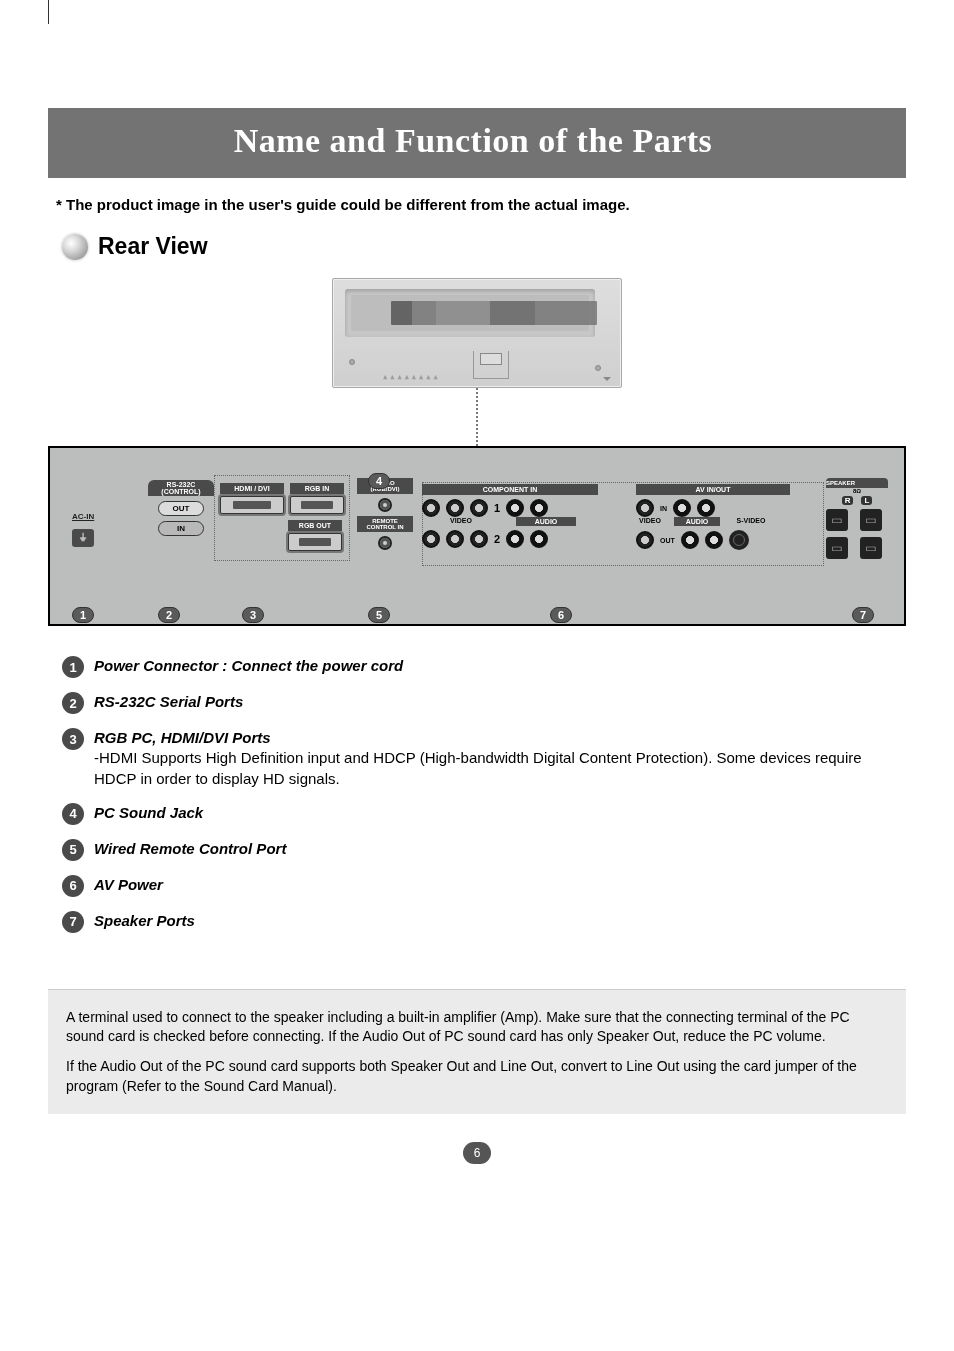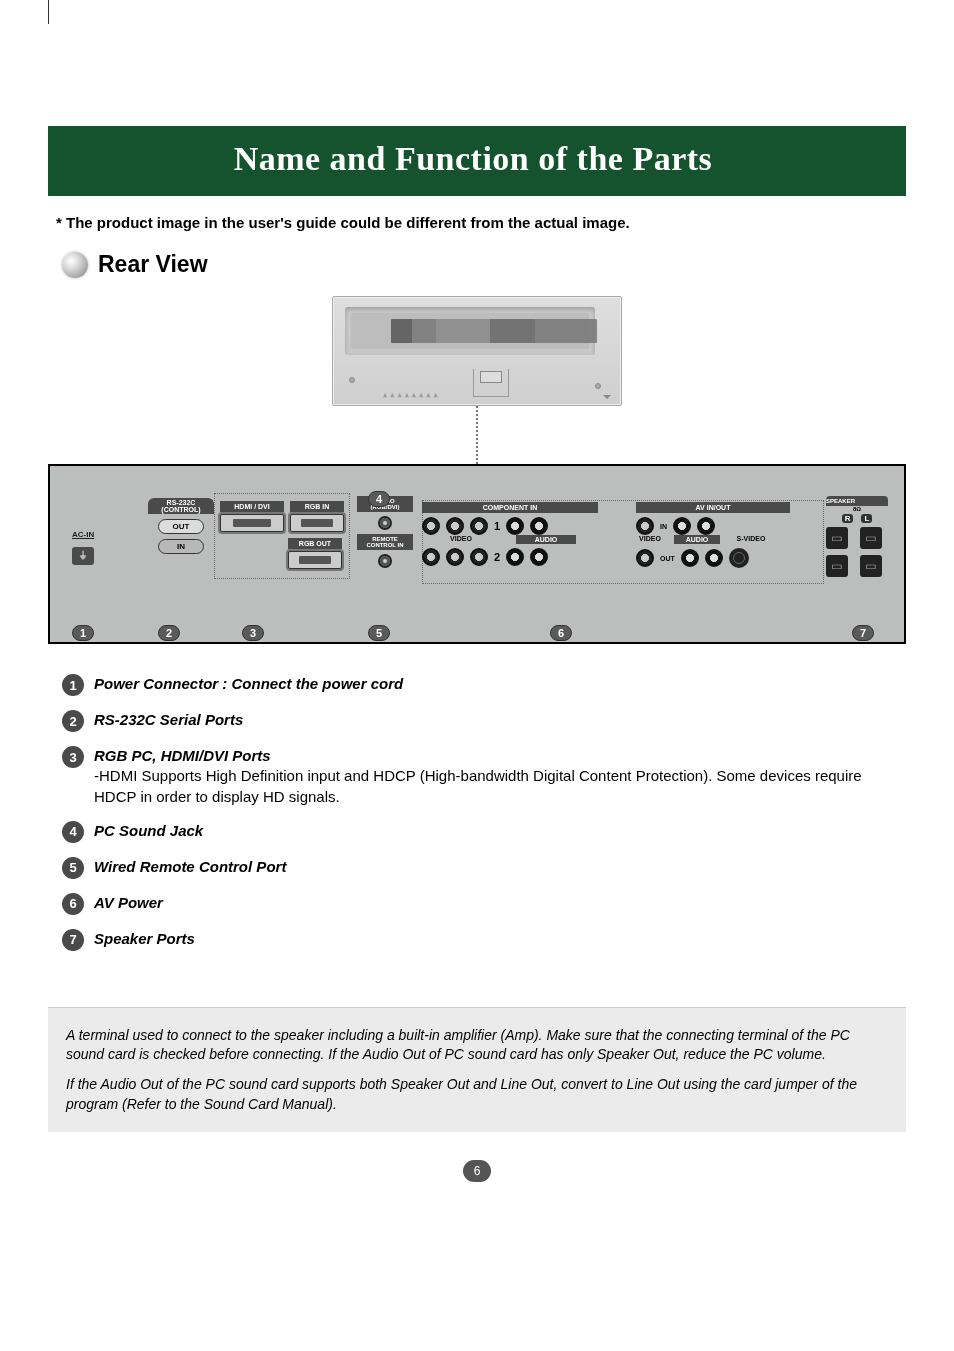--- a/index.html
+++ b/index.html
@@ -14,27 +14,27 @@
   }
   .page {
     padding: 48px 48px 0 48px;
   }
   .crop-top-left, .crop-top-right, .crop-left, .crop-right {
     position: absolute;
     background: #333;
   }
   .crop-top-left { top: 0; left: 48px; width: 1px; height: 24px; }
   .banner {
-    background: #14532d;
+    background: #737373;
     color: #fff;
     text-align: center;
     font-weight: bold;
     font-size: 34px;
     padding: 14px 8px 18px 0;
-    margin: 78px 0 18px 0;
+    margin: 60px 0 18px 0;
     font-family: "Times New Roman", serif;
     letter-spacing: 0.5px;
   }
   .note-line {
     font-weight: bold;
     font-size: 15px;
     margin: 12px 0 20px 8px;
   }
   .section-row {
     display: flex;
@@ -248,21 +248,21 @@
   
   .footnote {
     background:#ebebeb;
     border-top:1px solid #ccc;
     padding:14px 18px 18px 18px;
     font-size:14px;
     line-height:1.4;
     margin-top:56px;
   }
   .footnote .hd{font-weight:bold;}
-  .footnote p{margin:4px 0 0 0;font-style:italic;}
+  .footnote p{margin:4px 0 0 0;}
   .pagenum-wrap{ text-align:center; margin-top:28px;}
   .pagenum {
     display:inline-flex; width:28px;height:22px;background:#555;color:#fff;
     border-radius:11px;align-items:center;justify-content:center;font-size:12px;
   }
 </style>
 </head>
 <body>
 
 <div class="page">

